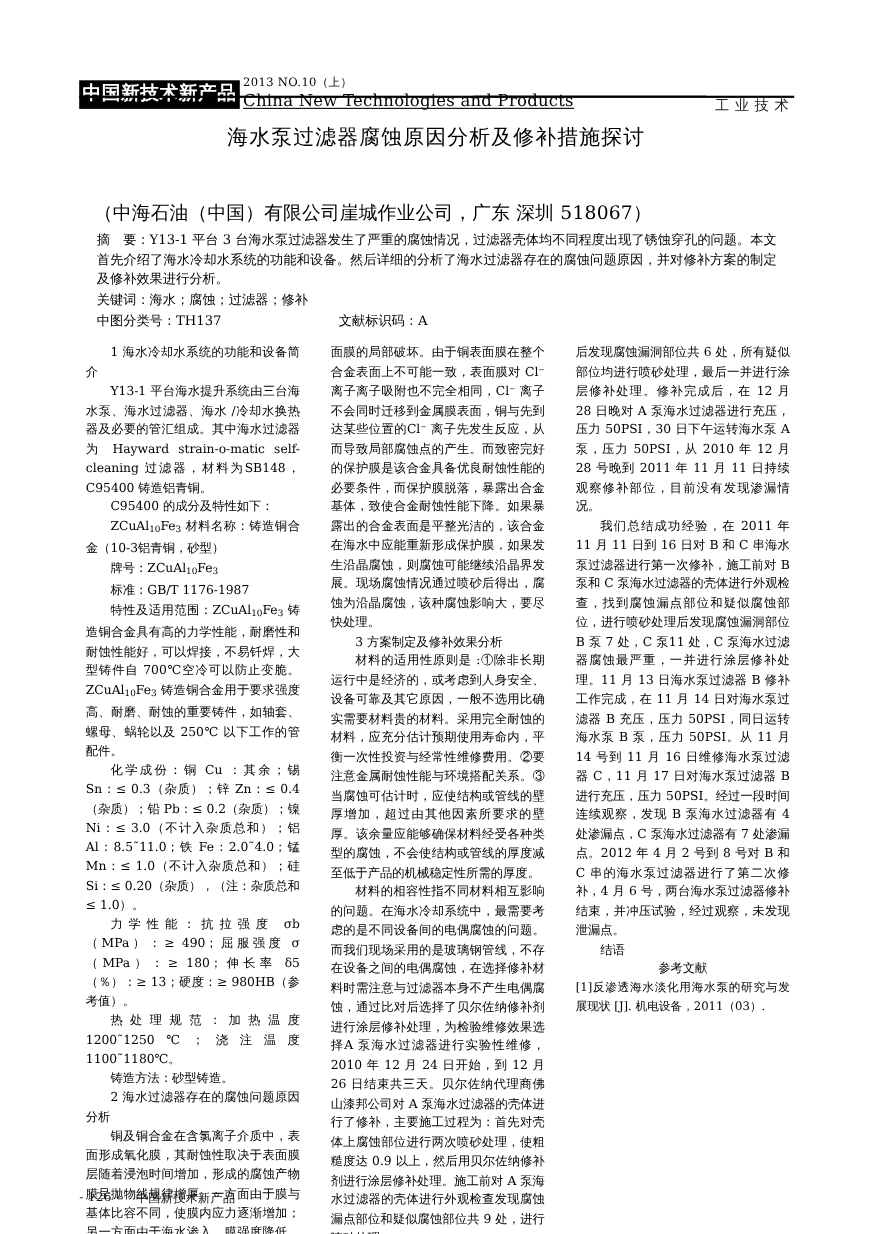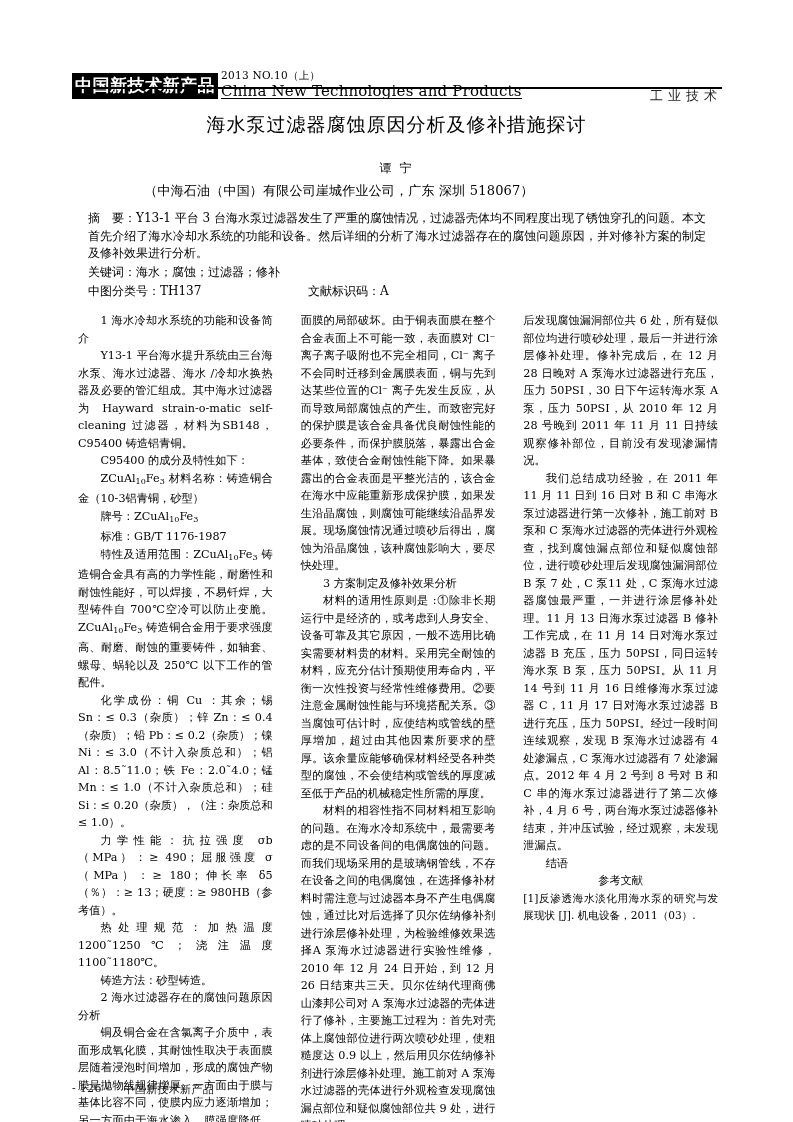--- a/index.html
+++ b/index.html
@@ -119,21 +119,21 @@
     text-align: center;
     font-size: 12px;
     letter-spacing: 2px;
   }
   .affiliation {
     position: absolute;
     left: 0;
     top: 182px;
     width: 678px;
     text-align: center;
-    font-size: 13px;
+    font-size: 17px;
     letter-spacing: 0.2px;
   }
 
   
   .abstract-block {
     position: absolute;
     left: 88px;
     top: 210px;
     width: 618px;
     font-size: 12px;
@@ -223,21 +223,20 @@
     </div>
     <div class="mast-rule"></div>
   </div>
 
   <div class="section-label-wrap">
     <div class="section-rule"></div>
     <div class="section-label">工业技术</div>
   </div>
 
   <div class="title">海水泵过滤器腐蚀原因分析及修补措施探讨</div>
-  <div class="author">谭 宁</div>
   <div class="affiliation">（中海石油（中国）有限公司崖城作业公司，广东 深圳 518067）</div>
 
   <div class="abstract-block">
     <p class="abs-para">摘　要：Y13-1 平台 3 台海水泵过滤器发生了严重的腐蚀情况，过滤器壳体均不同程度出现了锈蚀穿孔的问题。本文首先介绍了海水冷却水系统的功能和设备。然后详细的分析了海水过滤器存在的腐蚀问题原因，并对修补方案的制定及修补效果进行分析。</p>
     <p class="kw-line">关键词：海水；腐蚀；过滤器；修补</p>
     <div class="cls-line">
       <span class="cls-a">中图分类号：TH137</span>
       <span class="cls-b">文献标识码：A</span>
     </div>
   </div>

